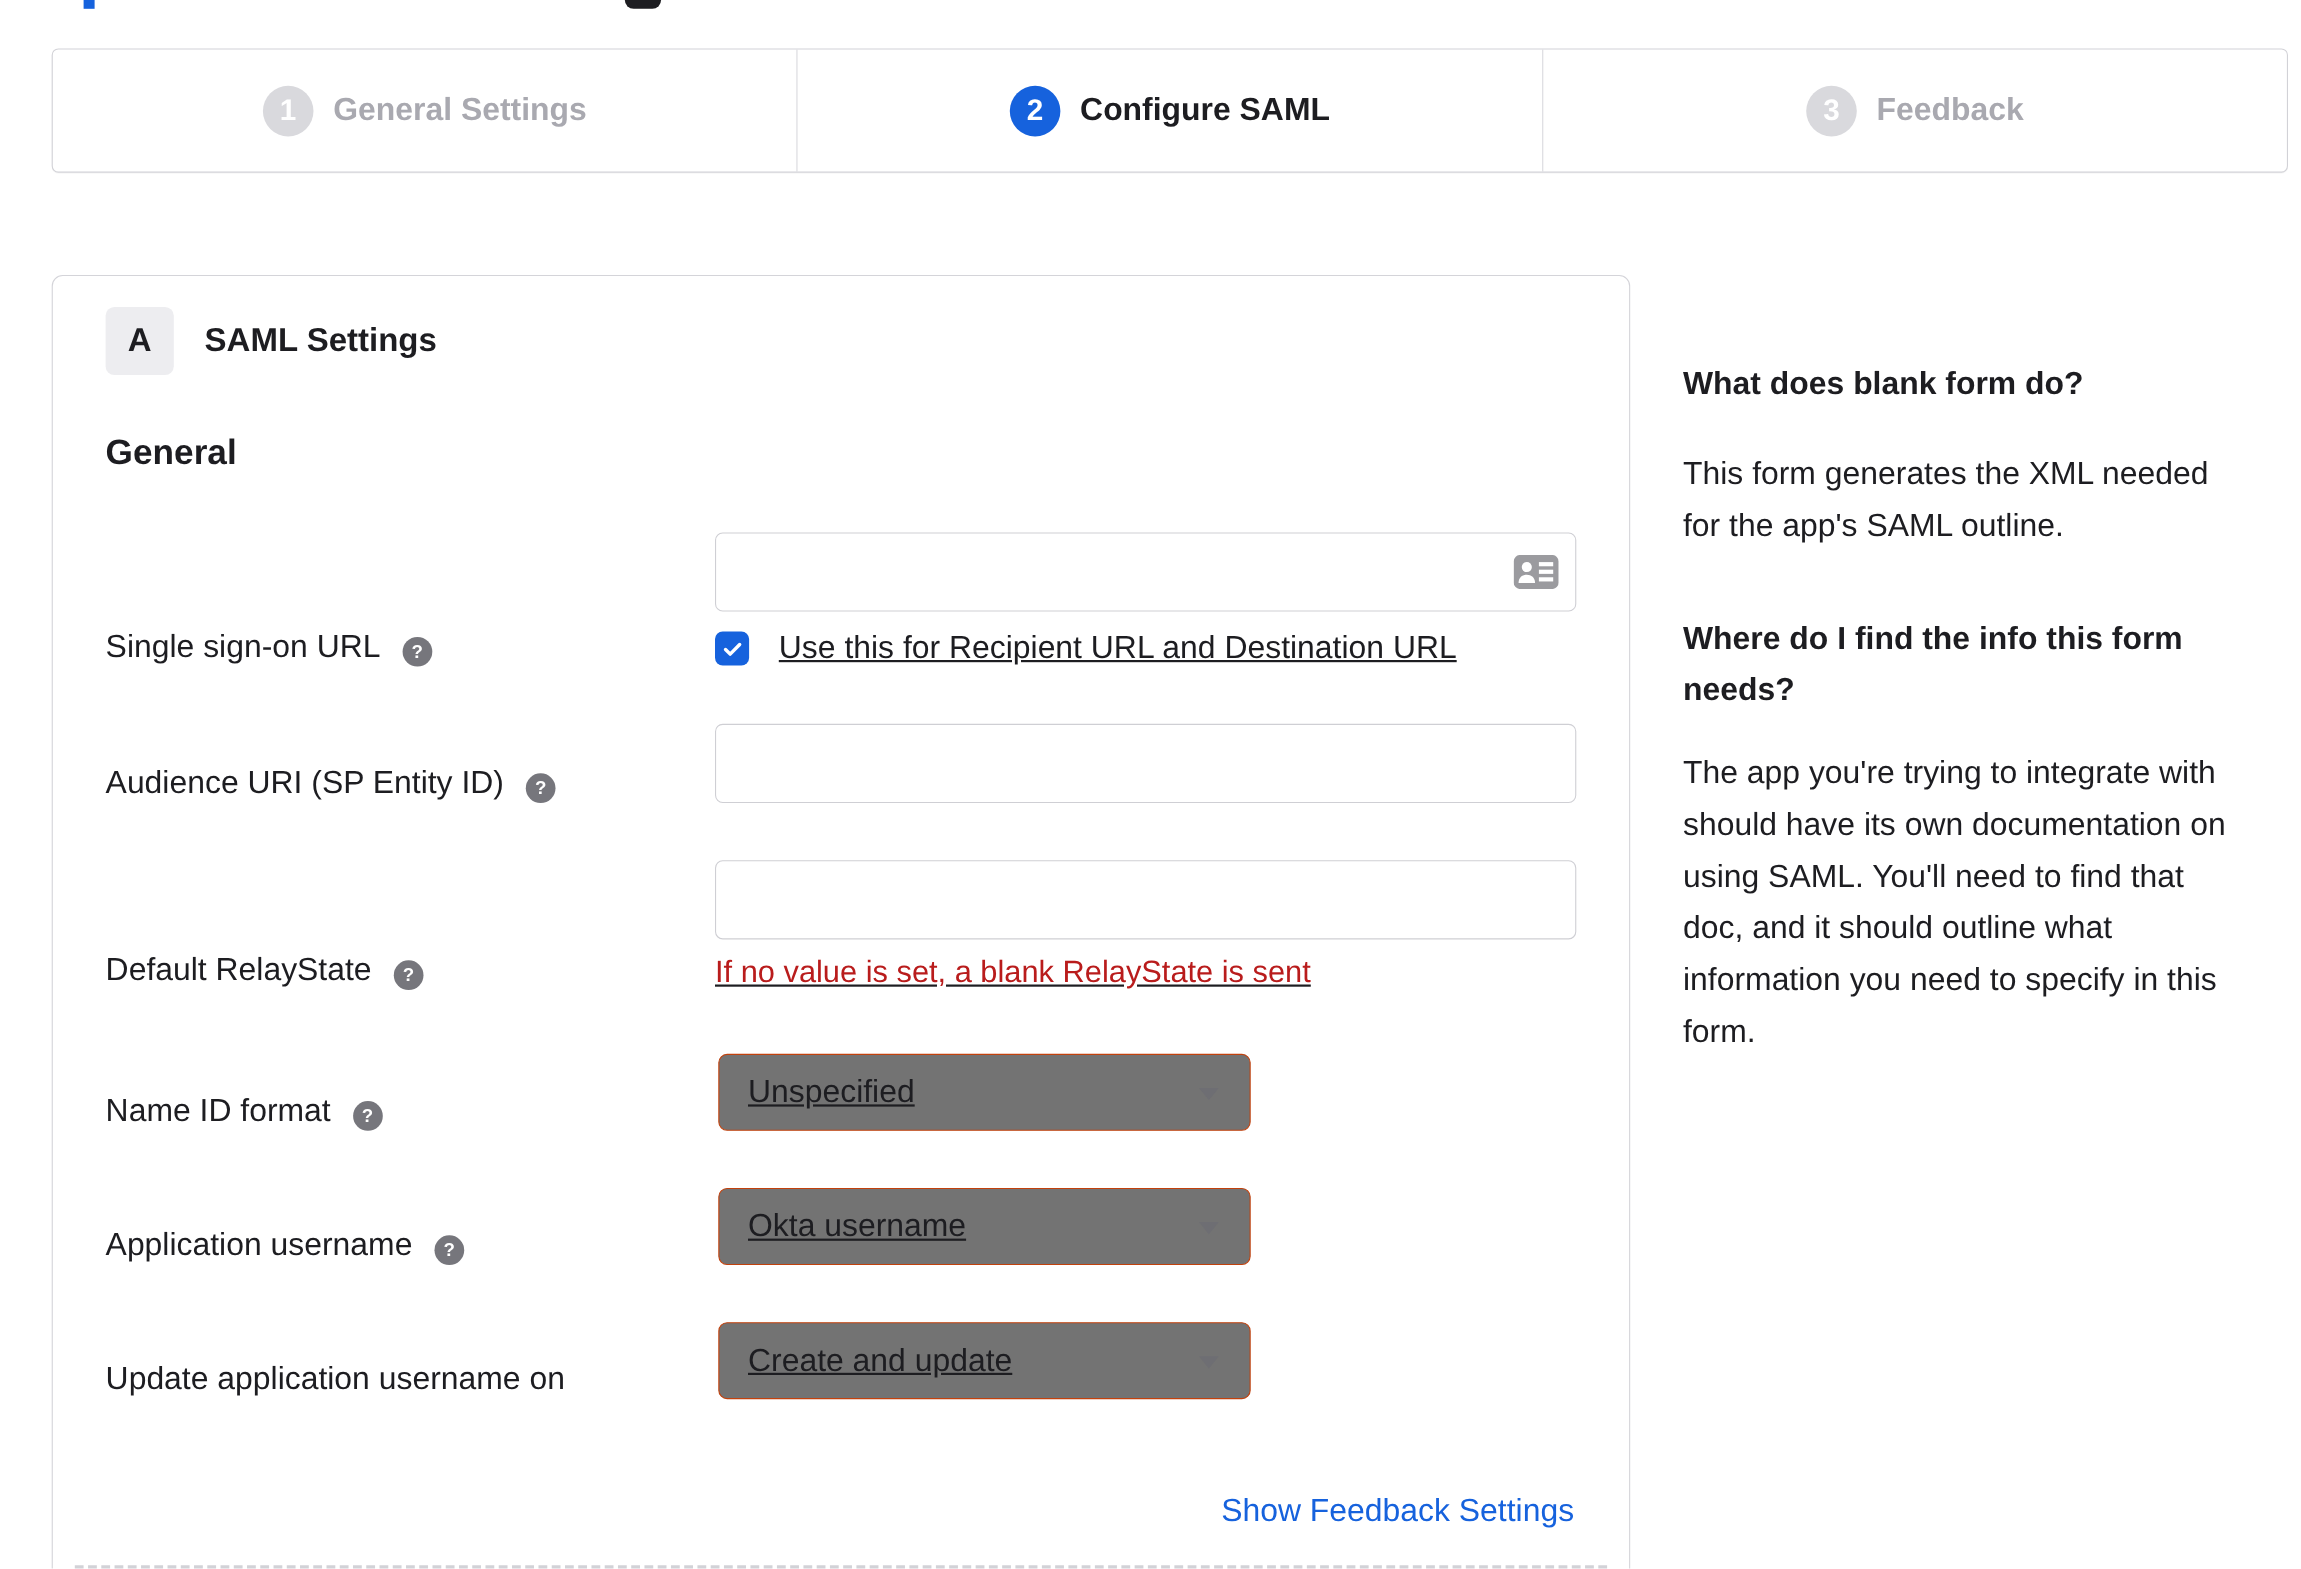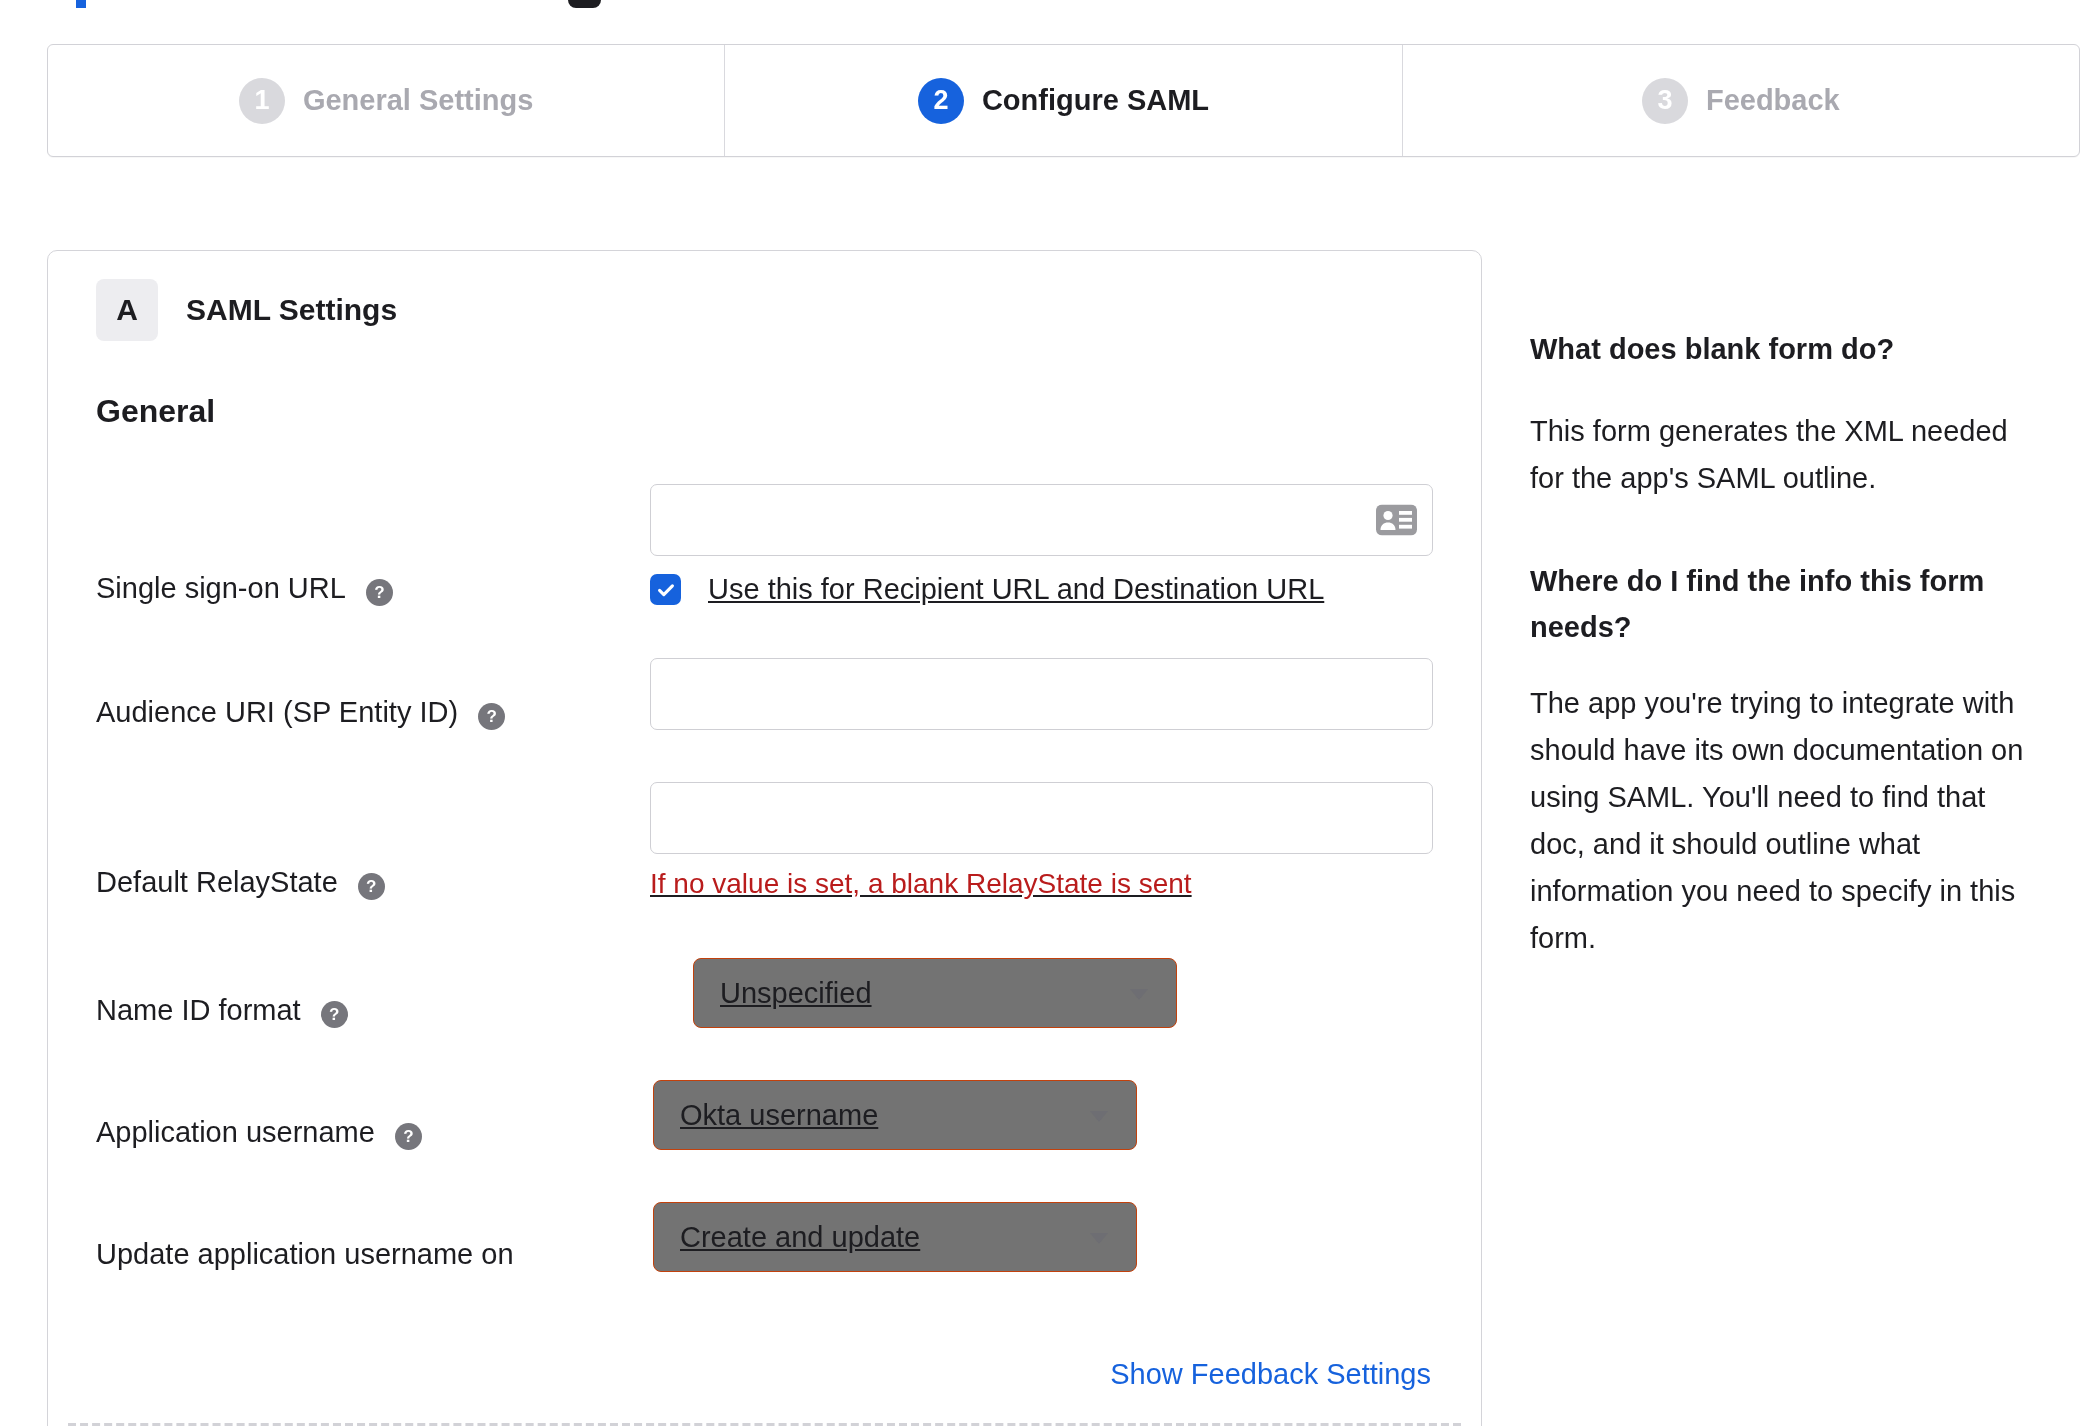--- a/index.html
+++ b/index.html
@@ -197,21 +197,21 @@
     <div class="label-col">
       <span class="field-label">Default RelayState</span>
       <span class="help-icon">?</span>
     </div>
     <div class="control-col">
       <input class="text-input" type="text" value="" style="">
       <div class="hint-text">If no value is set, a blank RelayState is sent</div>
     </div>
   </div>
 
-  <div class="form-row" style="margin-top: 58px; gap: 40px;">
+  <div class="form-row" style="margin-top: 58px;">
     <div class="label-col">
       <span class="field-label">Name ID format</span>
       <span class="help-icon">?</span>
     </div>
     <div class="control-col">
       <div class="select-box">
         <span class="select-value">Unspecified</span>
         <span class="select-caret"></span>
       </div>
     </div>

